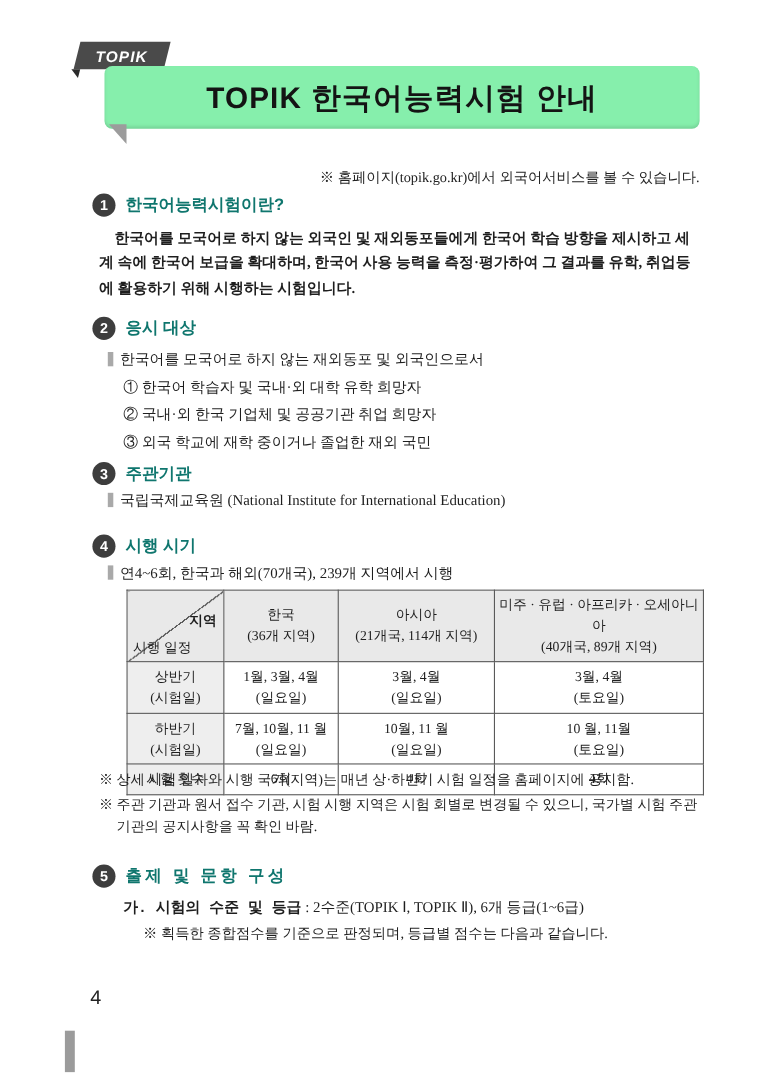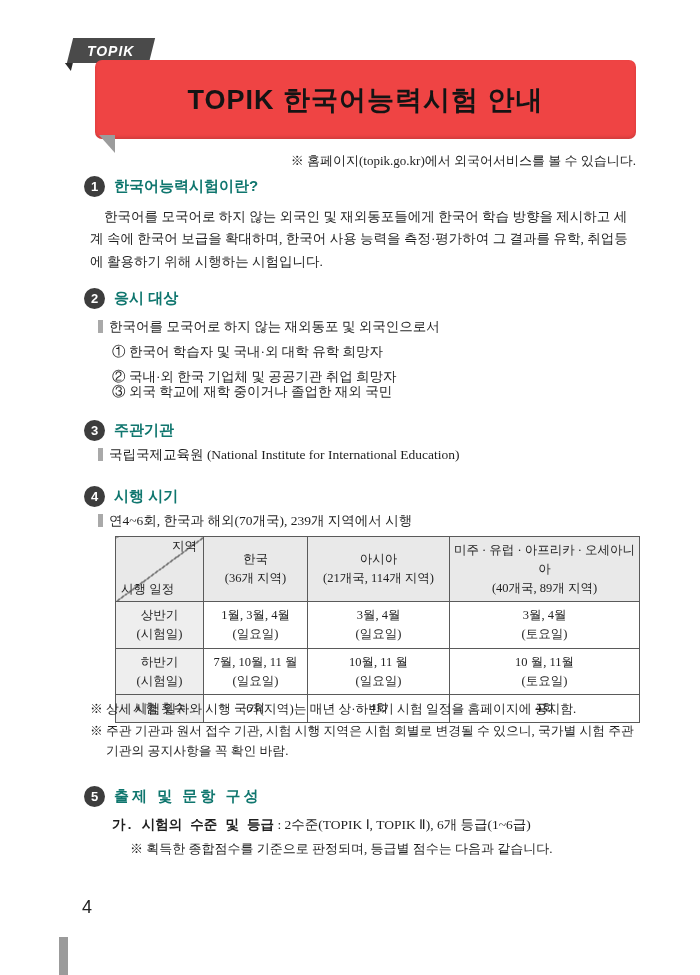--- a/index.html
+++ b/index.html
@@ -36,22 +36,22 @@
     font-family: "Liberation Sans", sans-serif;
     font-style: italic;
     font-weight: bold;
     font-size: 14px;
     letter-spacing: 1px;
   }
   
   .banner {
     position: absolute;
     left: 95px; top: 60px;
-    width: 541px; height: 79px;
-    background: #ef4444;
+    width: 541px; height: 57px;
+    background: #86efac;
     border-radius: 7px;
     display: flex; align-items: center; justify-content: center;
     box-shadow: inset 0 -2px 3px rgba(0,0,0,0.12);
   }
   .banner-tail {
     position: absolute;
     left: 4px; bottom: -14px;
     width: 0; height: 0;
     border-top: 18px solid #9c9c9c;
     border-left: 16px solid transparent;
@@ -98,20 +98,21 @@
   .sec-title.spaced { letter-spacing: 3px; }
   
   .para {
     position: absolute;
     left: 90px;
     width: 546px;
     font-size: 13.5px;
     line-height: 1.65;
     text-indent: 14px;
     color: #1e1e1e;
+    font-weight: bold;
   }
   .line {
     position: absolute;
     left: 98px;
     font-size: 13.5px;
     color: #1e1e1e;
     white-space: nowrap;
   }
   .square-bullet {
     display: inline-block;
@@ -156,21 +157,21 @@
     height: 46px;
     padding: 0;
     background:
       linear-gradient(to bottom right,
         transparent calc(50% - 0.6px),
         #5a5a5a calc(50% - 0.6px),
         #5a5a5a calc(50% + 0.6px),
         transparent calc(50% + 0.6px)),
       #e9e9e9;
   }
-  .diag .tr { position: absolute; top: 0; right: 6px; font-size: 12.5px; }
+  .diag .tr { position: absolute; top: 18px; right: 6px; font-size: 12.5px; font-weight: bold; }
   .diag .bl { position: absolute; bottom: 3px; left: 5px; font-size: 12.5px; text-align: center; }
   .note {
     position: absolute;
     left: 90px;
     width: 556px;
     font-size: 12.8px;
     line-height: 1.55;
     color: #1e1e1e;
     padding-left: 16px;
     text-indent: -16px;
@@ -226,21 +227,21 @@
   </div>
   <p class="para" style="top:206px">한국어를 모국어로 하지 않는 외국인 및 재외동포들에게 한국어 학습 방향을 제시하고 세계 속에 한국어 보급을 확대하며, 한국어 사용 능력을 측정·평가하여 그 결과를 유학, 취업등에 활용하기 위해 시행하는 시험입니다.</p>
 
   <div class="sec-head" style="top:288px">
     <span class="num">2</span>
     <span class="sec-title">응시 대상</span>
   </div>
   <div class="line" style="top:318px"><span class="square-bullet"></span><span>한국어를 모국어로 하지 않는 재외동포 및 외국인으로서</span></div>
   <div class="list-item" style="top:343px">① 한국어 학습자 및 국내·외 대학 유학 희망자</div>
   <div class="list-item" style="top:368px">② 국내·외 한국 기업체 및 공공기관 취업 희망자</div>
-  <div class="list-item" style="top:383px">③ 외국 학교에 재학 중이거나 졸업한 재외 국민</div>
+  <div class="list-item" style="top:393px">③ 외국 학교에 재학 중이거나 졸업한 재외 국민</div>
 
   <div class="sec-head" style="top:420px">
     <span class="num">3</span>
     <span class="sec-title">주관기관</span>
   </div>
   <div class="line" style="top:446px"><span class="square-bullet"></span><span>국립국제교육원 (National Institute for International Education)</span></div>
 
   <div class="sec-head" style="top:486px">
     <span class="num">4</span>
     <span class="sec-title">시행 시기</span>

